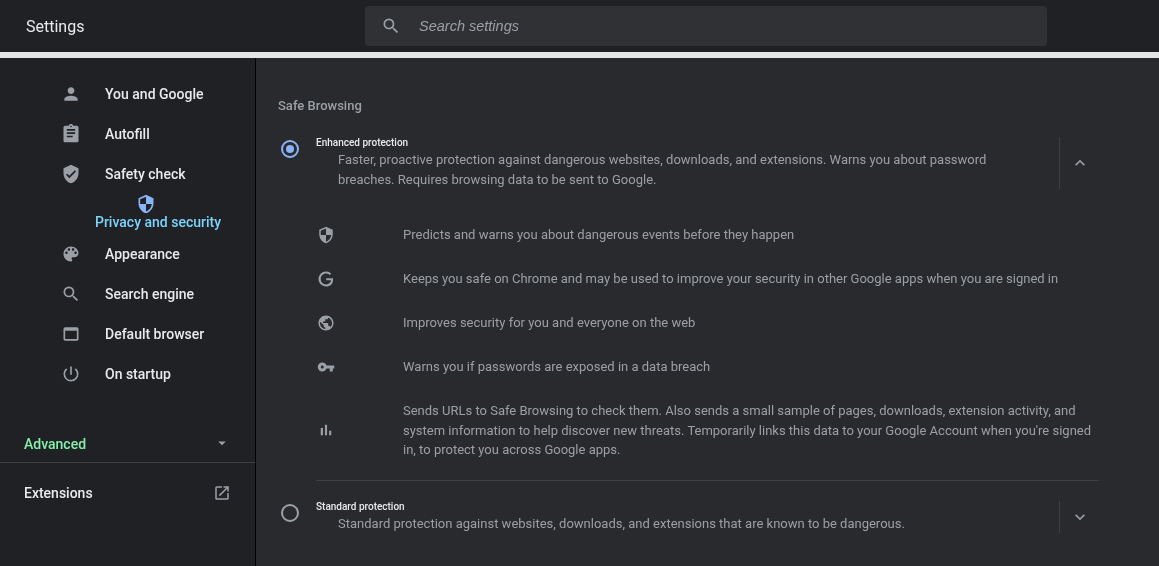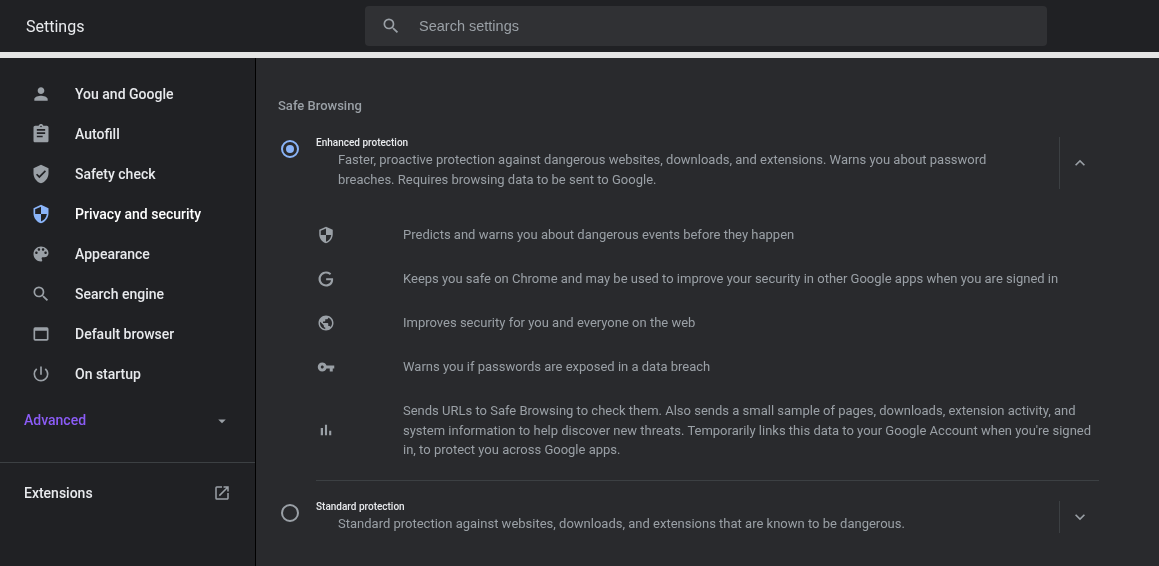--- a/index.html
+++ b/index.html
@@ -36,61 +36,63 @@
       padding: 0 16px;
     }
     .search-wrap svg { width: 20px; height: 20px; fill: #9aa0a6; margin-right: 18px; }
     .search-input {
       flex: 1;
       border: none;
       outline: none;
       background: transparent;
       color: #e8eaed;
       font-size: 14.5px;
+      font-style: italic;
     }
     .search-input::placeholder { color: #9aa0a6; }
     .body { display: flex; flex: 1; overflow: hidden; }
     .sidebar {
       width: 256px;
       background: #202124;
       border-right: 1px solid #000;
       padding-top: 16px;
       display: flex;
       flex-direction: column;
     }
     .nav-item {
       display: flex;
       align-items: center;
       height: 40px;
       padding-left: 31px;
       font-size: 14px;
       font-weight: 500;
       color: #e8eaed;
       cursor: pointer;
-    }
-    .nav-item.active { color: #ffffff; }
+      margin-left: 30px;
+    }
+    .nav-item.active { color: #7dd3fc; flex-direction: column; }
     .nav-item .icon-slot {
       width: 20px;
       height: 20px;
       margin-right: 24px;
       display: flex;
       align-items: center;
       justify-content: center;
     }
     .nav-item svg { width: 20px; height: 20px; fill: #9aa0a6; }
     .nav-item.active svg { fill: #8ab4f8; }
     .advanced-row {
       display: flex;
-      align-items: flex-start;
+      align-items: flex-end;
       justify-content: space-between;
       height: 40px;
       padding: 0 24px;
       font-size: 14px;
       font-weight: 500;
-      color: #8b5cf6;
+      color: #86efac;
       margin-top: 18px;
       cursor: pointer;
     }
     .advanced-row svg { width: 18px; height: 18px; fill: #9aa0a6; }
     .divider { height: 1px; background: #3c4043; margin: 10px 0; }
     .footer-link {
       display: flex;
       align-items: center;
       justify-content: space-between;
       height: 40px;

